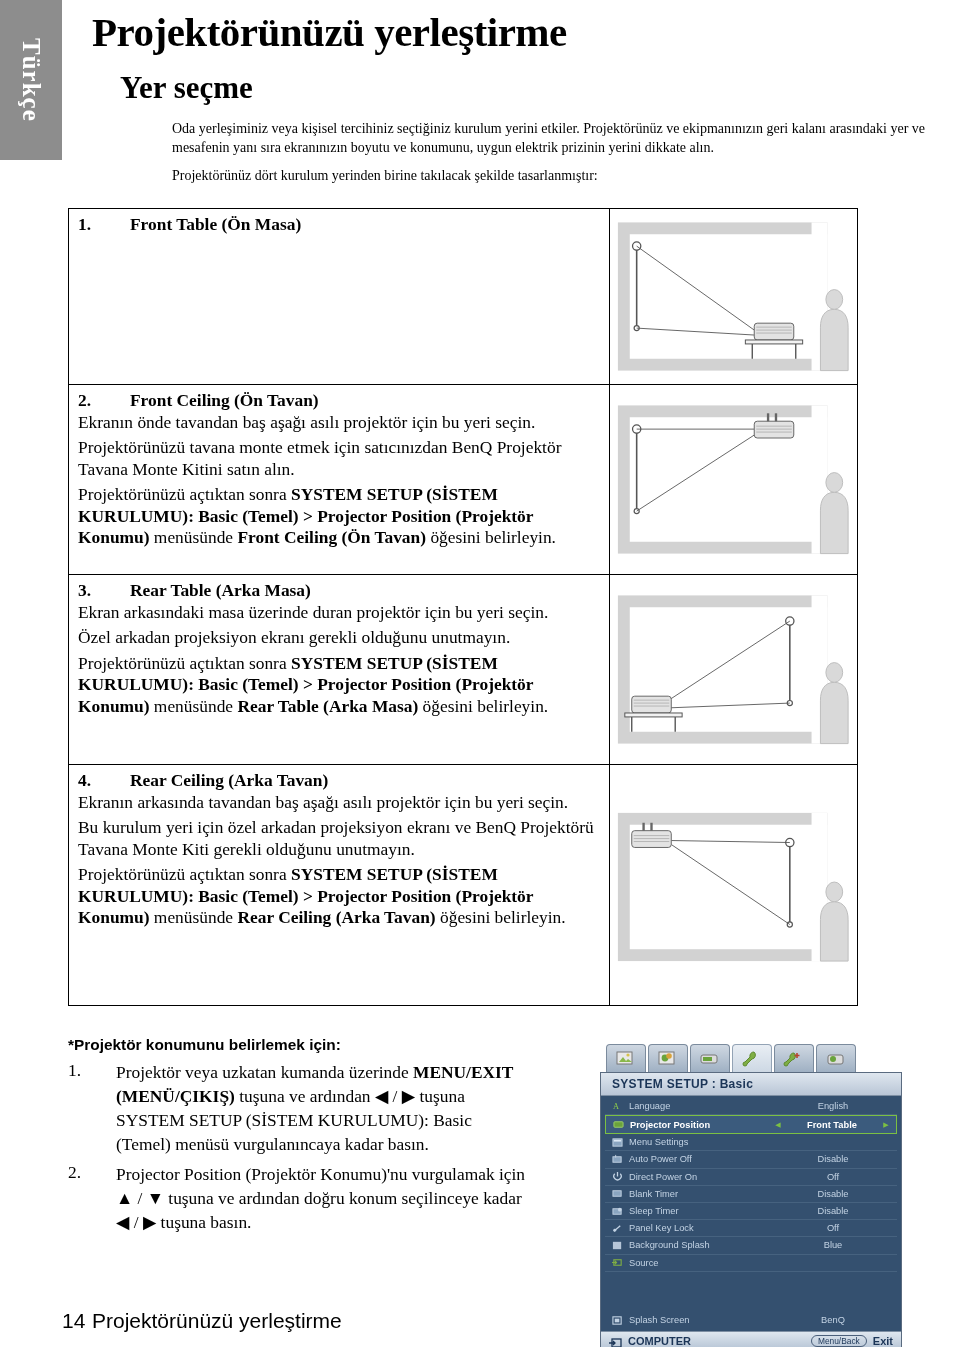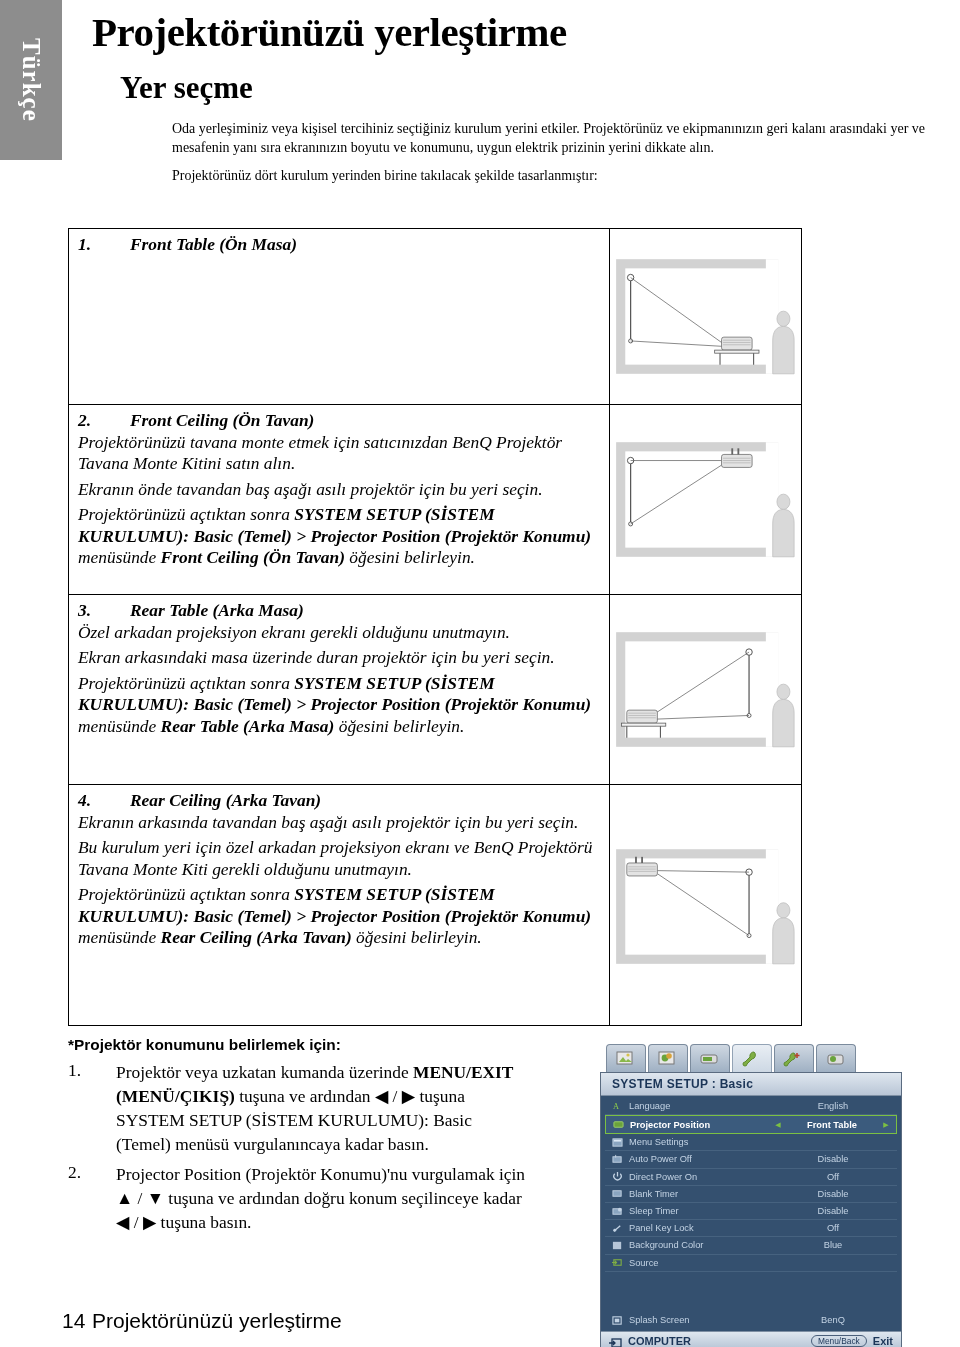--- a/index.html
+++ b/index.html
@@ -40,23 +40,22 @@
     margin:0; padding:14px 0 0 28px;
     font-size:31px; font-weight:bold;
     font-family:"Liberation Serif", serif;
   }
 
   .intro { padding:14px 10px 0 68px; }
   .intro p { margin:0 0 9px 12px; font-size:14px; line-height:1.34; text-align:left; }
 
   
   .pos-table {
-    position:absolute; left:68px; top:228px; width:734px;
+    position:absolute; left:68px; top:208px; width:790px;
     border:1.6px solid #000;
-    font-style:italic;
   }
   .pos-row {
     display:flex; align-items:stretch;
     border-bottom:1.6px solid #000;
   }
   .pos-row:last-child { border-bottom:none; }
   .pos-text { flex:0 0 540px; padding:5px 10px 6px 9px; }
   .pos-pic  { flex:1 1 auto; border-left:1.6px solid #000; position:relative; background:#fff; }
 
   .pos-head { font-size:17.4px; font-weight:bold; margin:0 0 1px 0; }
@@ -245,22 +244,22 @@
         </svg>
       </div>
     </div>
   </div>
 
   <div class="pos-row row-2">
     <div class="pos-text">
       <div class="pos-head">
         <span class="num">2.</span><span>Front Ceiling (Ön Tavan)</span>
       </div>
+      <p>Ekranın önde tavandan baş aşağı asılı projektör için bu yeri seçin.</p>
       <p>Projektörünüzü tavana monte etmek için satıcınızdan BenQ Projektör Tavana Monte Kitini satın alın.</p>
-      <p>Ekranın önde tavandan baş aşağı asılı projektör için bu yeri seçin.</p>
       <p>Projektörünüzü açtıktan sonra <b>SYSTEM SETUP (SİSTEM KURULUMU): Basic (Temel) &gt; Projector Position (Projektör Konumu)</b> menüsünde <b>Front Ceiling (Ön Tavan)</b> öğesini belirleyin.</p>
     </div>
     <div class="pos-pic">
       <div class="illus">
         <svg viewBox="0 0 250 170" preserveAspectRatio="xMidYMid meet">
           <rect x="8" y="10" width="212" height="150" fill="#d2d2d2"></rect>
           <rect x="20" y="22" width="200" height="126" fill="#ffffff"></rect>
           <rect x="204" y="10" width="16" height="150" fill="#ffffff"></rect>
           <line x1="27" y1="36" x2="27" y2="116" stroke="#555" stroke-width="1.6"></line>
           <circle cx="27" cy="34" r="4.2" fill="#fff" stroke="#555" stroke-width="1.3"></circle>
@@ -283,22 +282,22 @@
         </svg>
       </div>
     </div>
   </div>
 
   <div class="pos-row row-3">
     <div class="pos-text">
       <div class="pos-head">
         <span class="num">3.</span><span>Rear Table (Arka Masa)</span>
       </div>
+      <p>Ekran arkasındaki masa üzerinde duran projektör için bu yeri seçin.</p>
       <p>Özel arkadan projeksiyon ekranı gerekli olduğunu unutmayın.</p>
-      <p>Ekran arkasındaki masa üzerinde duran projektör için bu yeri seçin.</p>
       <p>Projektörünüzü açtıktan sonra <b>SYSTEM SETUP (SİSTEM KURULUMU): Basic (Temel) &gt; Projector Position (Projektör Konumu)</b> menüsünde <b>Rear Table (Arka Masa)</b> öğesini belirleyin.</p>
     </div>
     <div class="pos-pic">
       <div class="illus">
         <svg viewBox="0 0 250 170" preserveAspectRatio="xMidYMid meet">
           <rect x="8" y="10" width="212" height="150" fill="#d2d2d2"></rect>
           <rect x="20" y="22" width="200" height="126" fill="#ffffff"></rect>
           <rect x="204" y="10" width="16" height="150" fill="#ffffff"></rect>
 
           <line x1="182" y1="38" x2="182" y2="118" stroke="#555" stroke-width="1.6"></line>
@@ -522,21 +521,21 @@
         <span class="osd-value">Off</span>
         <span class="osd-arrow blank">▶</span>
       </div>
 
       <div class="osd-row">
         <span class="osd-ico">
             <svg viewBox="0 0 12 12">
               <rect x="1" y="2" width="9" height="8" fill="#b6c6d8"></rect>
             </svg>
           </span>
-        <span class="osd-label">Background Color</span>
+        <span class="osd-label">Background Splash</span>
         <span class="osd-arrow blank">◀</span>
         <span class="osd-value">Blue</span>
         <span class="osd-arrow blank">▶</span>
       </div>
 
       <div class="osd-row">
         <span class="osd-ico">
             <svg viewBox="0 0 12 12">
               <rect x="2" y="3" width="8" height="6" fill="none" stroke="#7fae44" stroke-width="1.2"></rect>
               <path d="M0 6h5M3 4l2 2-2 2" stroke="#7fae44" stroke-width="1.2" fill="none"></path>

